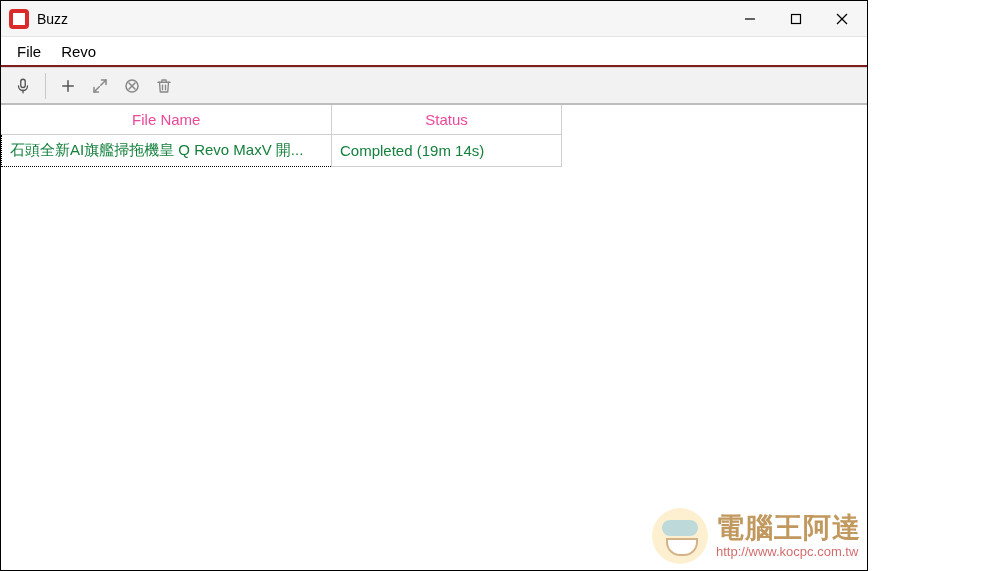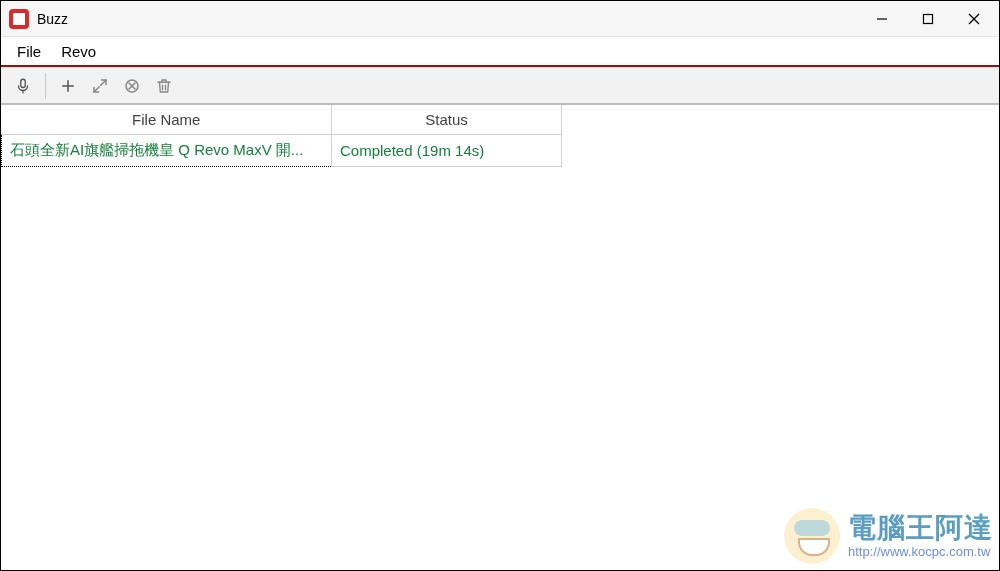--- a/index.html
+++ b/index.html
@@ -1,48 +1,48 @@
 <!DOCTYPE html>
 <html><head>
   <meta charset="utf-8">
   <style>
     * { box-sizing: border-box; margin: 0; padding: 0; }
     html, body { width: 1000px; height: 571px; font-family: "Segoe UI", Arial, sans-serif; font-size: 14px; overflow: hidden; background: #fff; }
-    .window { width: 1000px; height: 571px; border: 1px solid #000; display: flex; flex-direction: column; background: #fff; }
+    .window { width: 868px; height: 571px; border: 1px solid #000; display: flex; flex-direction: column; background: #fff; }
 
     .titlebar { height: 36px; background: #f6f6f7; display: flex; align-items: center; padding: 0 2px 0 8px; border-bottom: 1px solid #e5e5e5; }
     .app-icon { width: 20px; height: 20px; border-radius: 4px; background: #fff; border: 4px solid #d92b2b; margin-right: 8px; }
     .title-text { font-size: 14px; color: #000; flex: 0 0 auto; }
     .titlebar-spacer { flex: 1; }
     .winbtn { width: 46px; height: 36px; display: flex; align-items: center; justify-content: center; color: #000; cursor: default; }
     .winbtn svg { display: block; }
 
     .menubar { height: 30px; background: #fff; display: flex; align-items: center; padding: 0 6px; border-bottom: 2px solid #7f1d1d; }
     .menuitem { padding: 4px 10px; font-size: 15px; color: #000; cursor: default; }
 
     .toolbar { height: 38px; background: #f2f2f2; border-top: 1px solid #d9d9d9; border-bottom: 2px solid #bdbdbd; display: flex; align-items: center; padding: 0 6px; gap: 0; }
     .tbtn { width: 32px; height: 32px; display: flex; align-items: center; justify-content: center; color: #555; cursor: default; }
     .tsep { width: 1px; height: 26px; background: #c8c8c8; margin: 0 6px; }
 
     .content { flex: 1; position: relative; background: #fff; overflow: hidden; }
     .table { border-collapse: collapse; table-layout: fixed; }
-    .table th { font-weight: normal; text-align: center; padding: 6px 4px; border: 1px solid #cfcfcf; border-top: none; font-size: 15px; color: #404040; }
+    .table th { font-weight: normal; text-align: center; padding: 6px 4px; border: 1px solid #cfcfcf; border-top: none; font-size: 15px; color: #ec4899; }
     .col-file { width: 330px; }
     .col-status { width: 230px; }
     .table td { padding: 6px 8px; border: 1px solid #cfcfcf; font-size: 15px; color: #15803d; white-space: nowrap; overflow: hidden; text-overflow: ellipsis; }
     .table tbody tr.selected td.filecell { border: 1px dotted #000; }
     .table th:first-child, .table td:first-child { border-left: none; }
 
     .watermark { position: absolute; right: 6px; bottom: 6px; opacity: 0.65; pointer-events: none; display: flex; align-items: center; gap: 8px; }
     .wm-face { width: 56px; height: 56px; border-radius: 50%; background: #fde9b8; position: relative; overflow: hidden; }
     .wm-face::before { content: ""; position: absolute; top: 12px; left: 10px; width: 36px; height: 16px; background: #9bc5c5; border-radius: 8px; }
     .wm-face::after { content: ""; position: absolute; bottom: 8px; left: 14px; width: 28px; height: 14px; background: #fff; border: 2px solid #c08a4a; border-radius: 0 0 14px 14px; }
     .wm-text { display: flex; flex-direction: column; align-items: flex-start; }
-    .wm-title { font-size: 28px; font-weight: 700; color: #0369a1; font-family: "Microsoft JhengHei", sans-serif; letter-spacing: 1px; line-height: 1; }
-    .wm-url { font-size: 13px; color: #1d4ed8; margin-top: 2px; }
+    .wm-title { font-size: 28px; font-weight: 700; color: #a16207; font-family: "Microsoft JhengHei", sans-serif; letter-spacing: 1px; line-height: 1; }
+    .wm-url { font-size: 13px; color: #b91c1c; margin-top: 2px; }
   </style>
 </head>
 <body>
 
 <div class="window">
 
   <div class="titlebar">
     <div class="app-icon"></div>
     <div class="title-text">Buzz</div>
     <div class="titlebar-spacer"></div>

